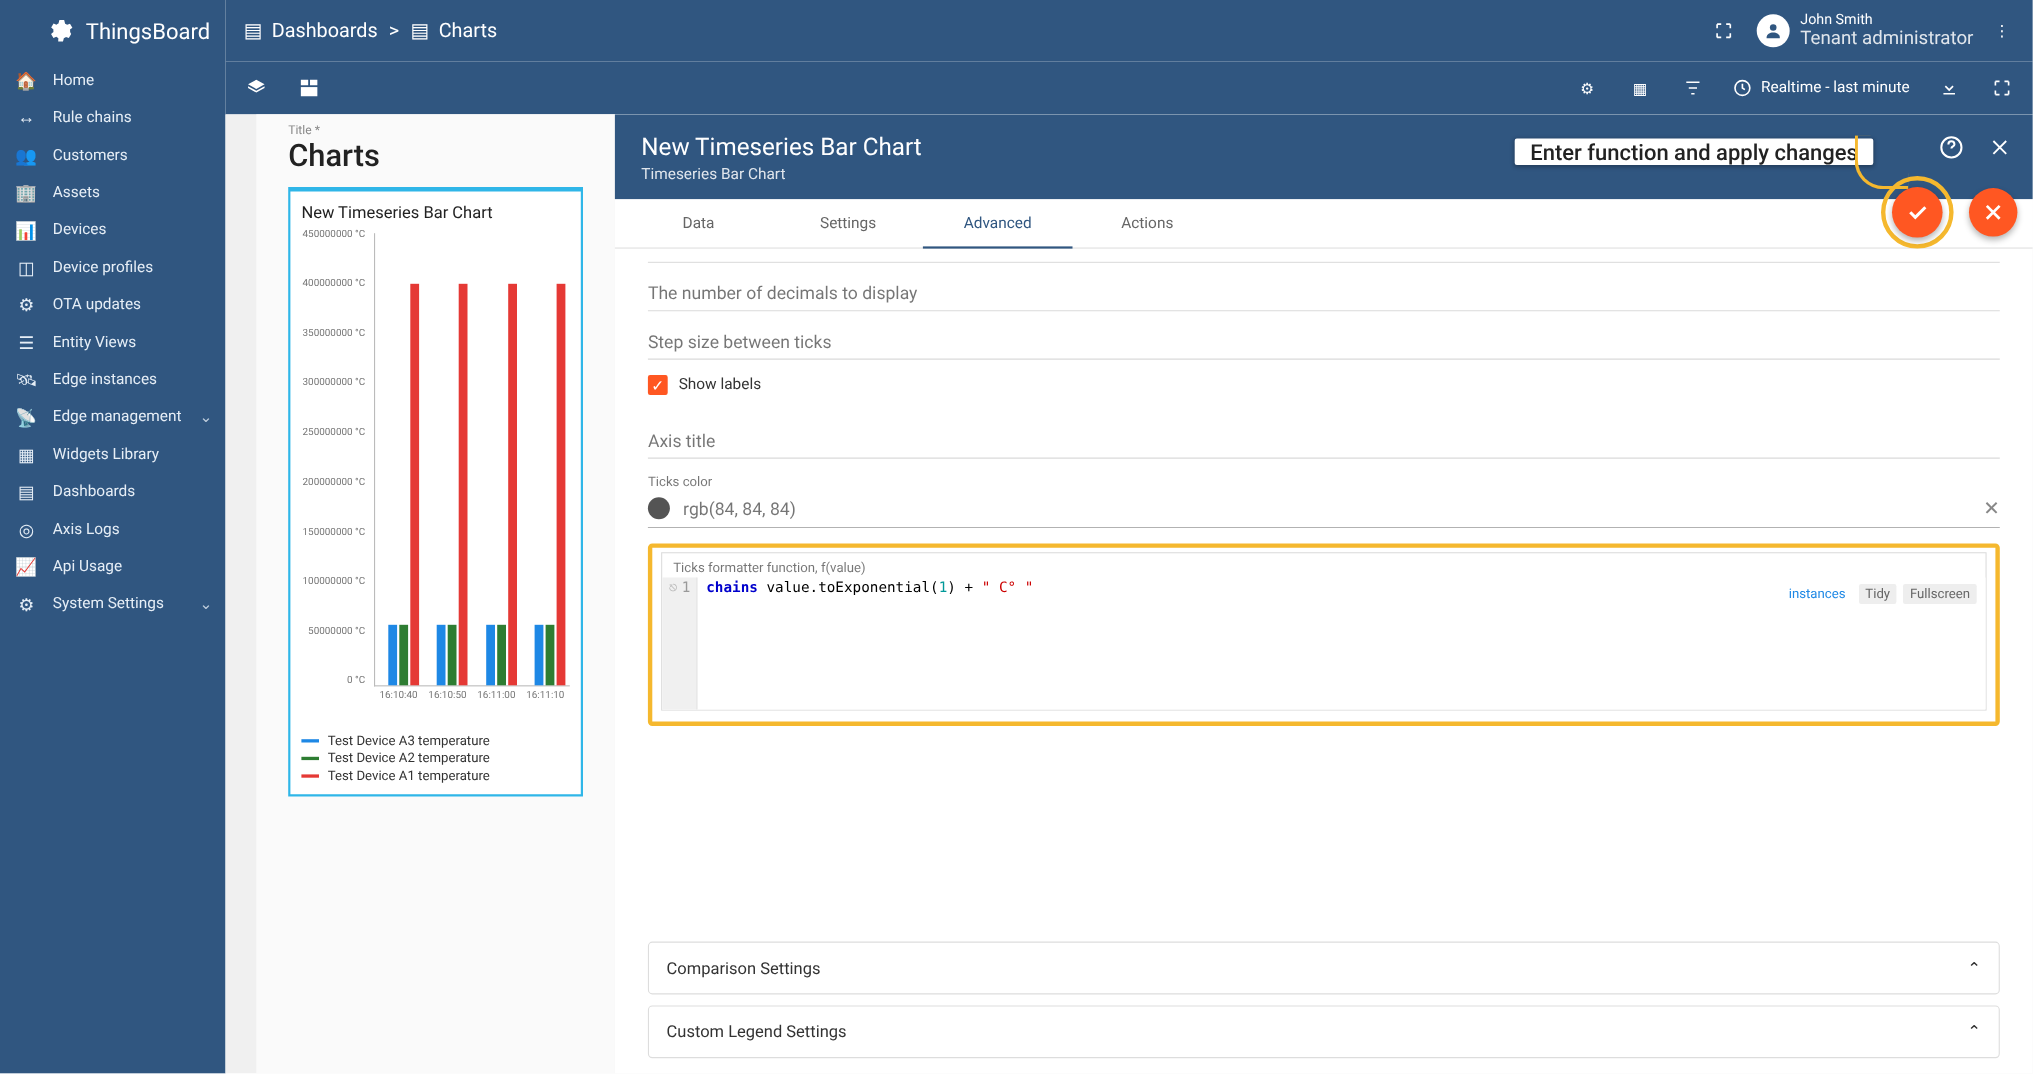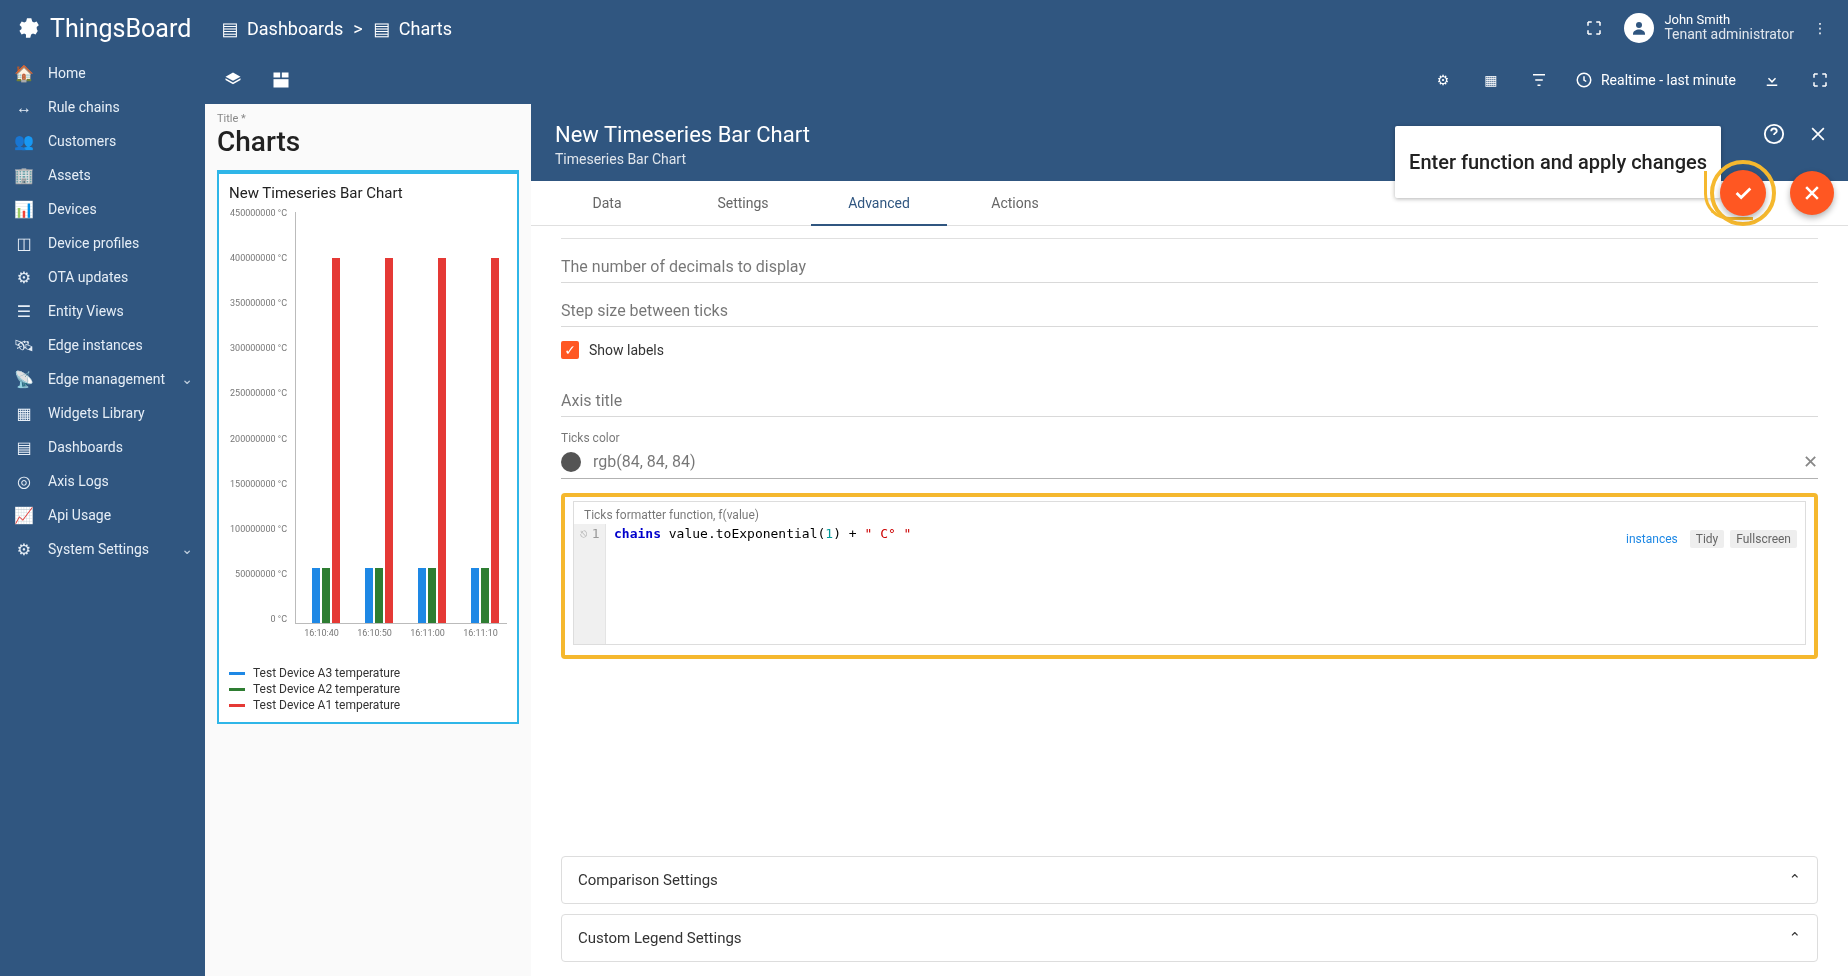--- a/index.html
+++ b/index.html
@@ -1,53 +1,53 @@
 <!DOCTYPE html>
 <html><head>
 <meta charset="utf-8">
 <style>
   * { box-sizing: border-box; margin: 0; padding: 0; }
   body { font-family: Roboto, "Helvetica Neue", Arial, sans-serif; font-size: 14px; color: #333; background: #fff; overflow: hidden; }
   .app { display: flex; height: 100vh; width: 100vw; }
 
   
   .sidebar { width: 205px; flex-shrink:0; background: #305680; color: #fff; display: flex; flex-direction: column; }
-  .logo-row { display: flex; align-items: center; height: 56px; padding: 0 14px; font-size: 25px; font-weight: 400; }
+  .logo-row { display: flex; align-items: center; height: 56px; padding: 0 14px; font-size: 20px; font-weight: 400; justify-content: flex-end; }
   .logo-icon { width: 28px; height: 28px; margin-right: 10px; display: inline-flex; align-items: center; justify-content: center; }
   .nav { flex: 1; overflow: auto; }
   .nav-item { display: flex; align-items: center; height: 34px; padding: 0 14px; font-size: 14px; color: #e6eef6; cursor: pointer; position: relative; }
   .nav-ic { width: 20px; height: 20px; margin-right: 14px; display: inline-flex; align-items: center; justify-content: center; font-size: 16px; }
   .nav-item .chev { position: absolute; right: 12px; font-size: 14px; opacity: .8; }
 
   
   .main { flex: 1; display: flex; flex-direction: column; min-width: 0; }
 
   
   .topbar { height: 56px; background: #305680; color: #fff; display: flex; align-items: center; padding: 0 16px; }
   .crumbs { display: flex; align-items: center; gap: 10px; font-size: 18px; }
   .crumb { display: inline-flex; align-items: center; gap: 8px; }
   .crumb-ic { width: 18px; height: 18px; display:inline-flex; align-items:center; justify-content:center; }
   .spacer { flex: 1; }
   .top-ic { width: 24px; height: 24px; display:inline-flex; align-items:center; justify-content:center; margin-left: 14px; cursor:pointer; }
   .user-block { display:flex; align-items:center; gap: 10px; margin-left: 18px; }
   .avatar { width: 30px; height: 30px; border-radius: 50%; background: #fff; color:#305680; display:flex; align-items:center; justify-content:center; }
   .user-meta { display:flex; flex-direction:column; line-height:1.1; }
   .user-meta .un { font-size: 13px; }
-  .user-meta .ur { font-size: 14px; opacity:.85; }
+  .user-meta .ur { font-size: 17px; opacity:.85; }
 
   
   .toolbar2 { height: 48px; background: #305680; color:#fff; display:flex; align-items:center; padding: 0 16px; }
   .tb2-ic { width: 24px; height:24px; display:inline-flex; align-items:center; justify-content:center; margin-right: 24px; cursor:pointer; }
   .tb2-right { margin-left:auto; display:flex; align-items:center; gap: 24px; }
   .realtime { display:flex; align-items:center; gap:8px; cursor:pointer; }
 
   
   .content { flex:1; position: relative; background: #f0f0f0; display:flex; min-height:0; }
 
-  .title-panel { width: 326px; flex-shrink:0; background:#fafafa; border-right: none; padding: 8px 12px 12px; overflow:auto; }
+  .title-panel { width: 326px; flex-shrink:0; background:#fafafa; border-right: none; padding: 8px 29px 12px; overflow:auto;margin-left:28px; }
   .field-label { font-size: 11px; color: #888; }
   .title-big { font-size: 28px; font-weight: 500; margin-top: 0px; color:#222; }
 
   .chart-card { margin-top: 12px; border: 2px solid #2fb6e8; border-top-width: 4px; background:#fff; padding: 10px 10px 8px; }
   .chart-title { font-size: 15px; font-weight: 400; color:#222; margin-bottom: 6px; }
   .chart-area { position:relative; height: 450px; }
   .ylabels { position:absolute; left:0; top:0; bottom:34px; width:62px; display:flex; flex-direction:column; justify-content:space-between; text-align:right; color:#777; font-size:9px; padding-right:4px; }
   .plot { position:absolute; left:66px; right:0; top:4px; bottom:34px; border-left:1px solid #bbb; border-bottom:1px solid #bbb; }
   .xbar { position:absolute; bottom:0; width:8px; }
   .xlabels { position:absolute; left:66px; right:0; bottom:14px; height:16px; font-size:9px; color:#777; }
@@ -57,21 +57,21 @@
   .leg-sw { width:16px; height:3px; }
 
   
   .editor { flex:1; background:#fff; display:flex; flex-direction:column; min-width:0; position:relative; }
   .editor-head { background:#305680; color:#fff; padding: 18px 24px 0; position:relative; }
   .editor-title { font-size: 22px; }
   .editor-sub { font-size: 14px; opacity:.85; margin-top:4px; margin-bottom: 14px; }
   .help-close { position:absolute; right: 18px; top: 18px; display:flex; gap:20px; }
   .help-close span { cursor:pointer; display:inline-flex; align-items:center; justify-content:center; width:24px; height:24px; }
 
-  .tooltip-hint { position:absolute; right:127px; top:22px; background:#fff; color:#222; padding:24px 14px; font-size:20px; font-weight:500; border-radius:2px; box-shadow:0 1px 4px rgba(0,0,0,.3); z-index:5;}
+  .tooltip-hint { position:absolute; right:145px; top:22px; background:#fff; color:#222; padding:0 14px; font-size:20px; font-weight:500; border-radius:2px; box-shadow:0 1px 4px rgba(0,0,0,.3); z-index:5;}
   .tooltip-hint::after { content:""; position:absolute; right:-32px; bottom:-22px; width:46px; height:46px; border:3px solid #f5b82e; border-top:none; border-right:none; border-bottom-left-radius:26px; }
 
   .fab-row { position:absolute; right: 14px; top: 56px; display:flex; gap: 14px; z-index:6; align-items:center;}
   .fab { width:44px; height:44px; border-radius:50%; background:#ff5722; color:#fff; display:flex; align-items:center; justify-content:center; cursor:pointer; box-shadow:0 3px 6px rgba(0,0,0,.3); font-size:20px;}
   .fab-ring { width:66px; height:66px; border-radius:50%; border:4px solid #f5b82e; display:flex; align-items:center; justify-content:center;}
   .fab-ring .fab { width:46px; height:46px; }
 
   .tabs { display:flex; background:#fff; border-bottom:1px solid #e0e0e0; padding: 0 8px; }
   .tab { text-align:center; padding: 14px 0; font-size:14px; color:#666; cursor:pointer; position:relative; width: 136px;}
   .tab.active { color:#305680; }

